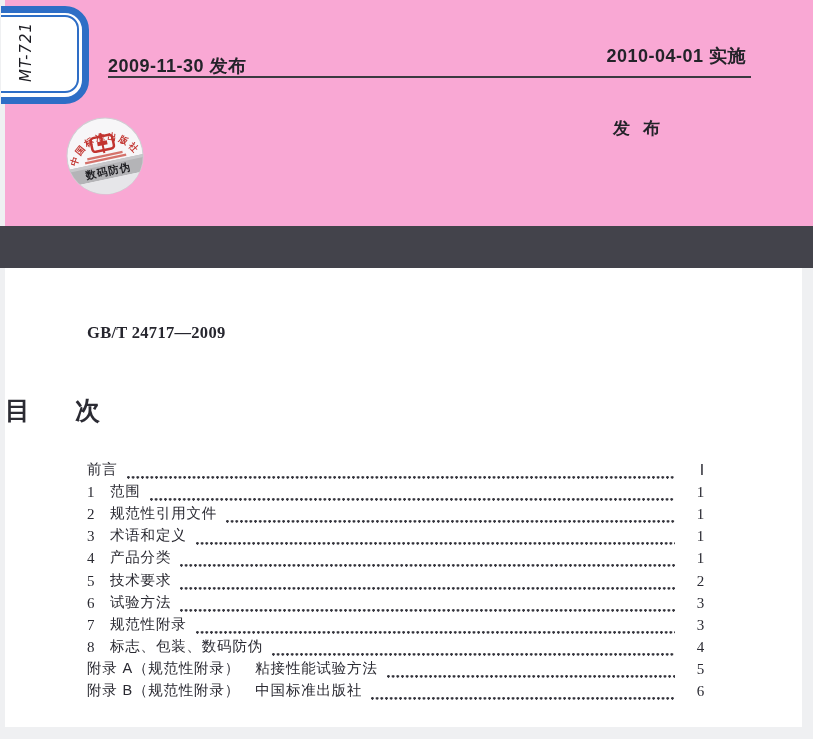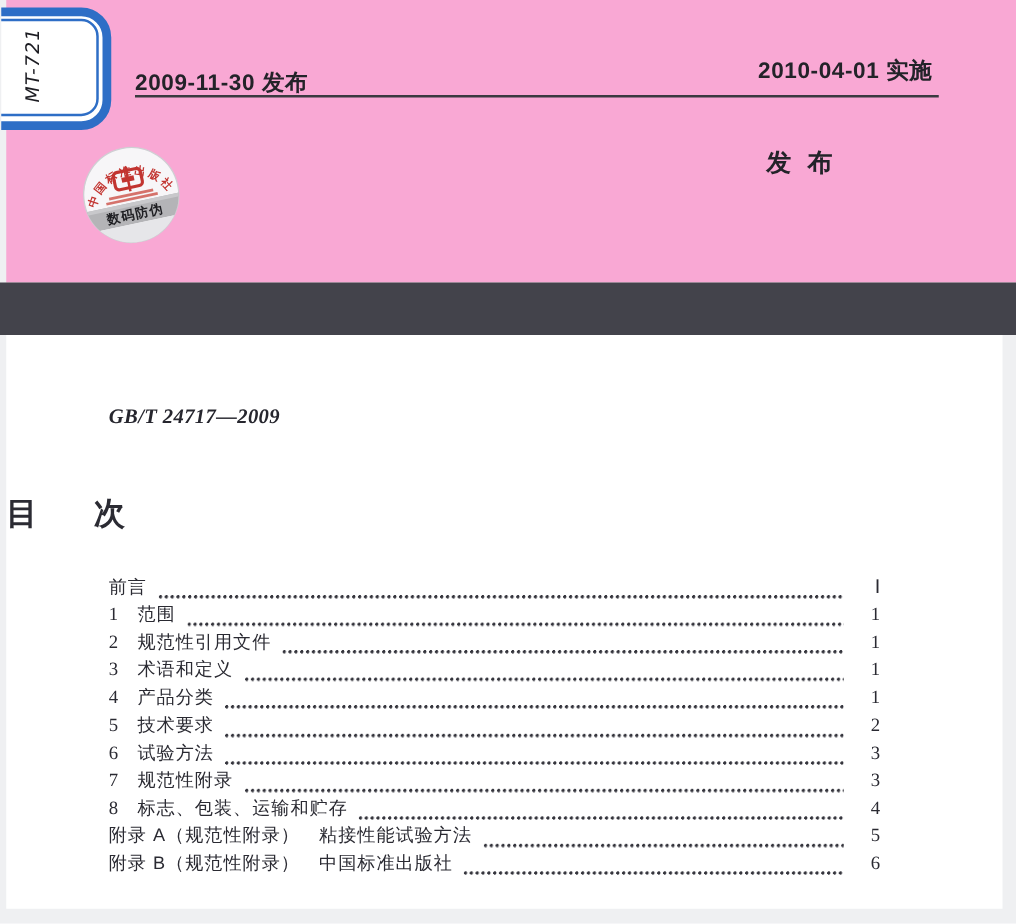--- a/index.html
+++ b/index.html
@@ -22,33 +22,33 @@
   .date-left{position:absolute;left:103px;top:54px;font-size:18px;font-weight:bold;
     color:#232329;letter-spacing:.5px;white-space:nowrap;}
   .date-right{position:absolute;right:67px;top:44px;font-size:18px;font-weight:bold;
     color:#232329;letter-spacing:.5px;white-space:nowrap;}
   .date-rule{position:absolute;left:103px;top:76px;width:643px;height:2px;background:#3a3a40;}
 
   .org-block{position:absolute;left:190px;top:99px;width:402px;color:#232329;}
   .org-line1{font-size:20.5px;font-weight:bold;white-space:nowrap;letter-spacing:.5px;}
   .org-line2{font-size:20.5px;font-weight:bold;margin-top:3px;
     text-align:justify;text-align-last:justify;}
-  .issue-label{position:absolute;left:608px;top:117px;font-size:20px;font-weight:bold;
+  .issue-label{position:absolute;left:608px;top:117px;font-size:17px;font-weight:bold;
     letter-spacing:13px;color:#232329;white-space:nowrap;}
 
   .seal{position:absolute;left:56px;top:112px;width:88px;height:88px;transform:rotate(-12deg);}
 
   
   .page-gap{position:absolute;left:0;top:226px;width:813px;height:42px;background:#43434b;}
 
   
   .page-bottom{position:absolute;left:5px;top:268px;width:797px;height:459px;background:#ffffff;}
 
   .std-code{position:absolute;left:82px;top:55px;font-family:"Liberation Serif",serif;
-    font-weight:bold;font-size:16.5px;color:#26262e;letter-spacing:.3px;font-style:italic;}
+    font-weight:bold;font-size:16.5px;color:#26262e;letter-spacing:.3px;}
   .toc-title{position:absolute;left:0;top:126px;width:100%;text-align:left;
     font-size:25px;font-weight:bold;color:#2b2b33;word-spacing:38px;}
 
   .toc-list{position:absolute;left:82px;top:189px;width:618px;}
   .toc-row{height:22.1px;display:flex;align-items:flex-end;font-size:14.5px;
     color:#2a2a32;letter-spacing:.8px;}
   .toc-num{width:23px;flex:0 0 auto;font-family:"Liberation Serif",serif;font-size:15px;}
   .toc-num:empty{display:none;}
   .toc-label{flex:0 0 auto;white-space:nowrap;}
   .toc-leader{flex:1 1 auto;height:3px;margin:4px 8px 0 9px;
@@ -162,21 +162,21 @@
 
   <div class="toc-row">
     <span class="toc-num">7</span>
     <span class="toc-label">规范性附录</span>
     <span class="toc-leader"></span>
     <span class="toc-page">3</span>
   </div>
 
   <div class="toc-row">
     <span class="toc-num">8</span>
-    <span class="toc-label">标志、包装、运输和贮存</span>
+    <span class="toc-label">标志、包装、数码防伪</span>
     <span class="toc-leader"></span>
     <span class="toc-page">4</span>
   </div>
 
   <div class="toc-row">
 
     <span class="toc-label">附录 A（规范性附录）　粘接性能试验方法</span>
     <span class="toc-leader"></span>
     <span class="toc-page">5</span>
   </div>

